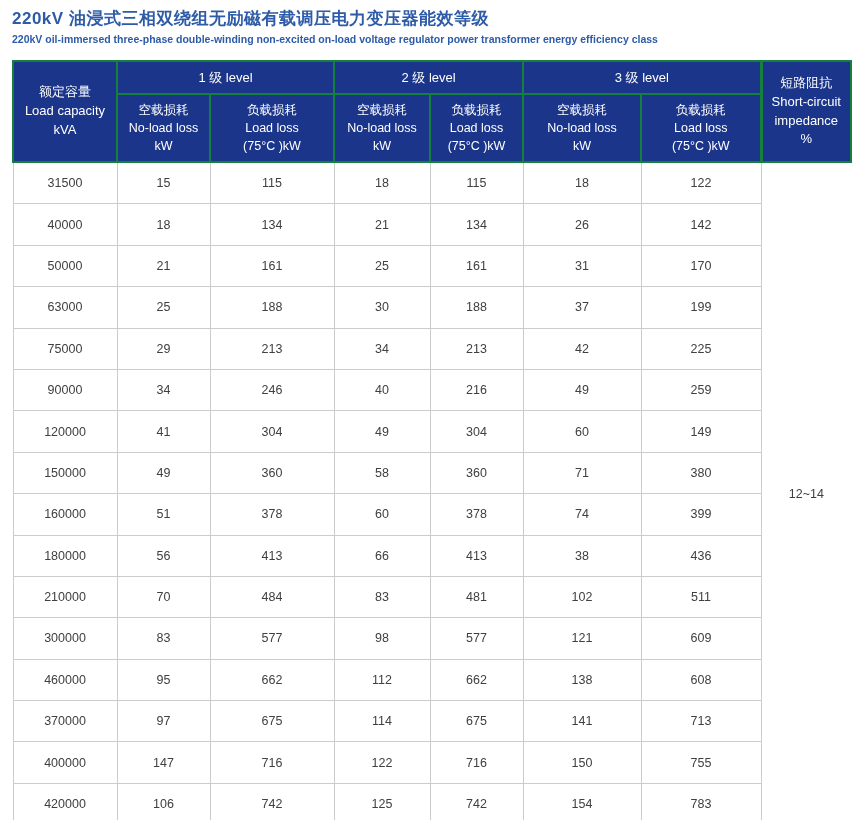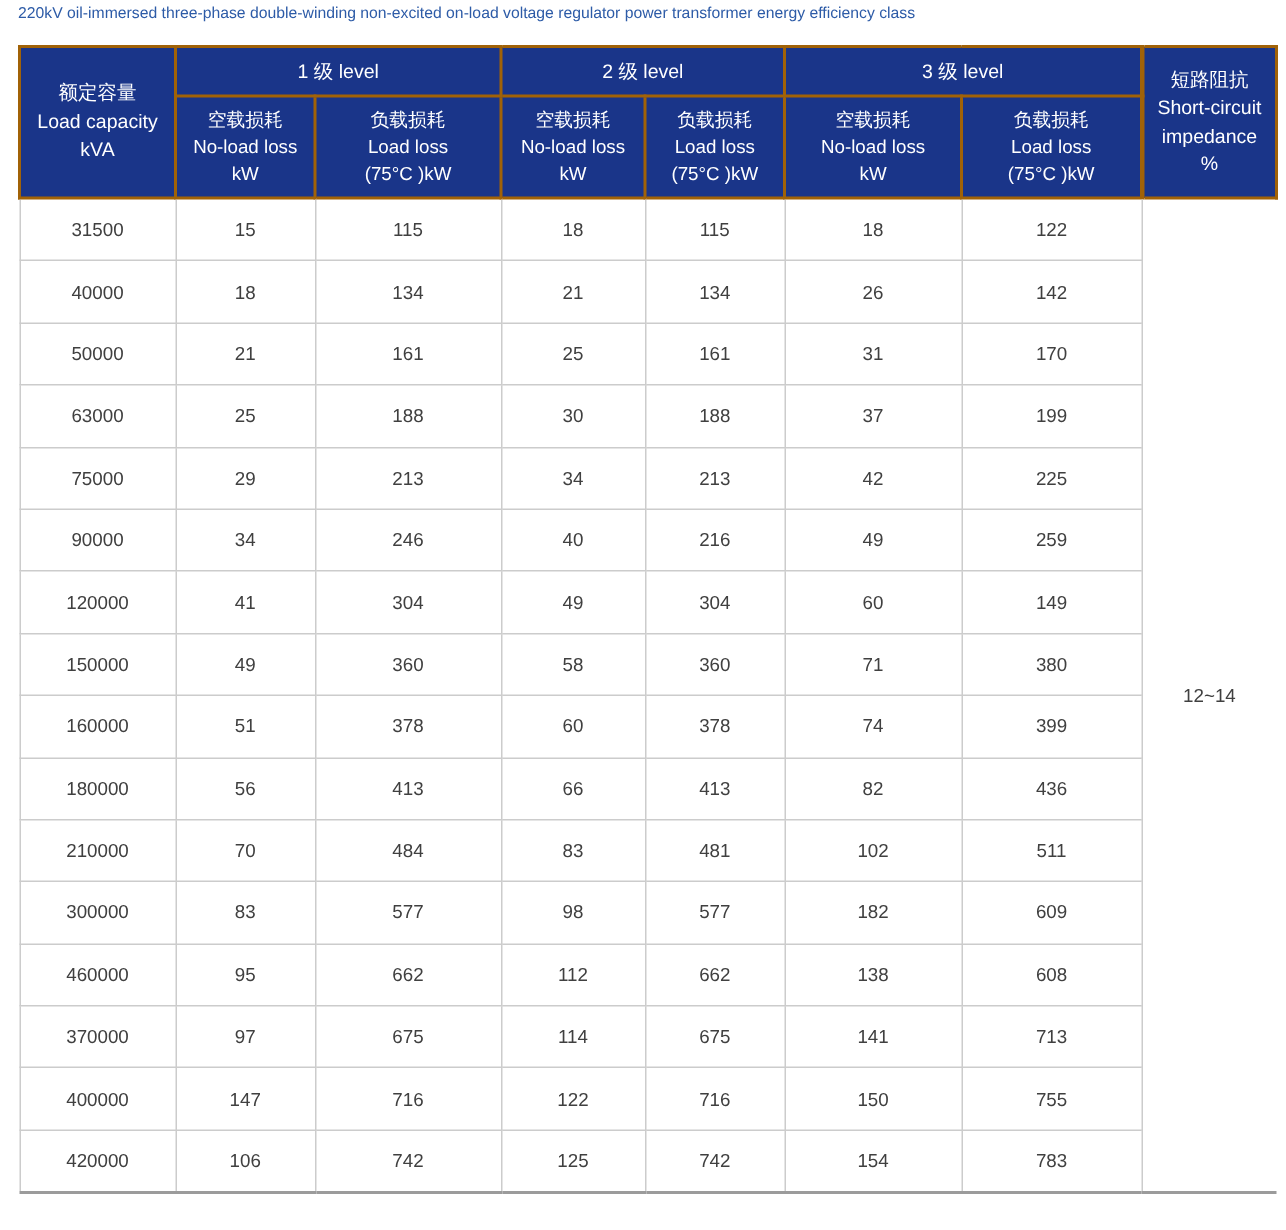--- a/index.html
+++ b/index.html
@@ -17,34 +17,34 @@
     padding: 7px 0 0 12px;
     font-size: 17px;
     font-weight: 700;
     color: #2d5ba7;
     letter-spacing: 0.5px;
   }
   .subtitle {
     margin: 0;
     padding: 3px 0 0 12px;
     font-size: 10.5px;
-    font-weight: 400;
+    font-weight: 700;
     color: #2d5ba7;
   }
   table.eff-table {
     border-collapse: collapse;
     table-layout: fixed;
     width: 838px;
     margin: 15px 0 0 12px;
   }
   thead th {
     background: #1a3589;
     color: #ffffff;
     font-weight: 500;
-    border: 2px solid #a16207;
+    border: 2px solid #15803d;
     text-align: center;
     vertical-align: middle;
     white-space: pre-line;
     padding: 0;
   }
   tr.hrow-groups th { height: 31px; font-size: 13px; }
   tr.hrow-subs th  { height: 66px; font-size: 12.5px; line-height: 1.45; margin-left: 36px; }
   th.th-rated, th.th-imp { font-size: 12.5px; line-height: 1.45; }
   th.th-imp { border-left-width: 3px; }
   tbody td {
@@ -61,20 +61,21 @@
   td.imp-cell {
     border-right: none;
     border-top: none;
     border-bottom: 2px solid #9b9b9b;
   }
 </style>
 </head>
 <body>
 
 <div class="page">
+  <h1 class="title">220kV 油浸式三相双绕组无励磁有载调压电力变压器能效等级</h1>
   <div class="subtitle">220kV oil-immersed three-phase double-winding non-excited on-load voltage regulator power transformer energy efficiency class</div>
 
   <table class="eff-table">
     <colgroup>
       <col style="width:104px">
         <col style="width:93px">
         <col style="width:124px">
       <col style="width:96px">
         <col style="width:93px">
         <col style="width:118px">
@@ -197,39 +198,39 @@
           <td>378</td>
           <td>74</td>
           <td>399</td>
         </tr>
         <tr>
           <td>180000</td>
           <td>56</td>
           <td>413</td>
           <td>66</td>
           <td>413</td>
-          <td>82</td>
+          <td>38</td>
           <td>436</td>
         </tr>
         <tr>
           <td>210000</td>
           <td>70</td>
           <td>484</td>
           <td>83</td>
           <td>481</td>
           <td>102</td>
           <td>511</td>
         </tr>
         <tr>
           <td>300000</td>
           <td>83</td>
           <td>577</td>
           <td>98</td>
           <td>577</td>
-          <td>182</td>
+          <td>121</td>
           <td>609</td>
         </tr>
         <tr>
           <td>460000</td>
           <td>95</td>
           <td>662</td>
           <td>112</td>
           <td>662</td>
           <td>138</td>
           <td>608</td>

